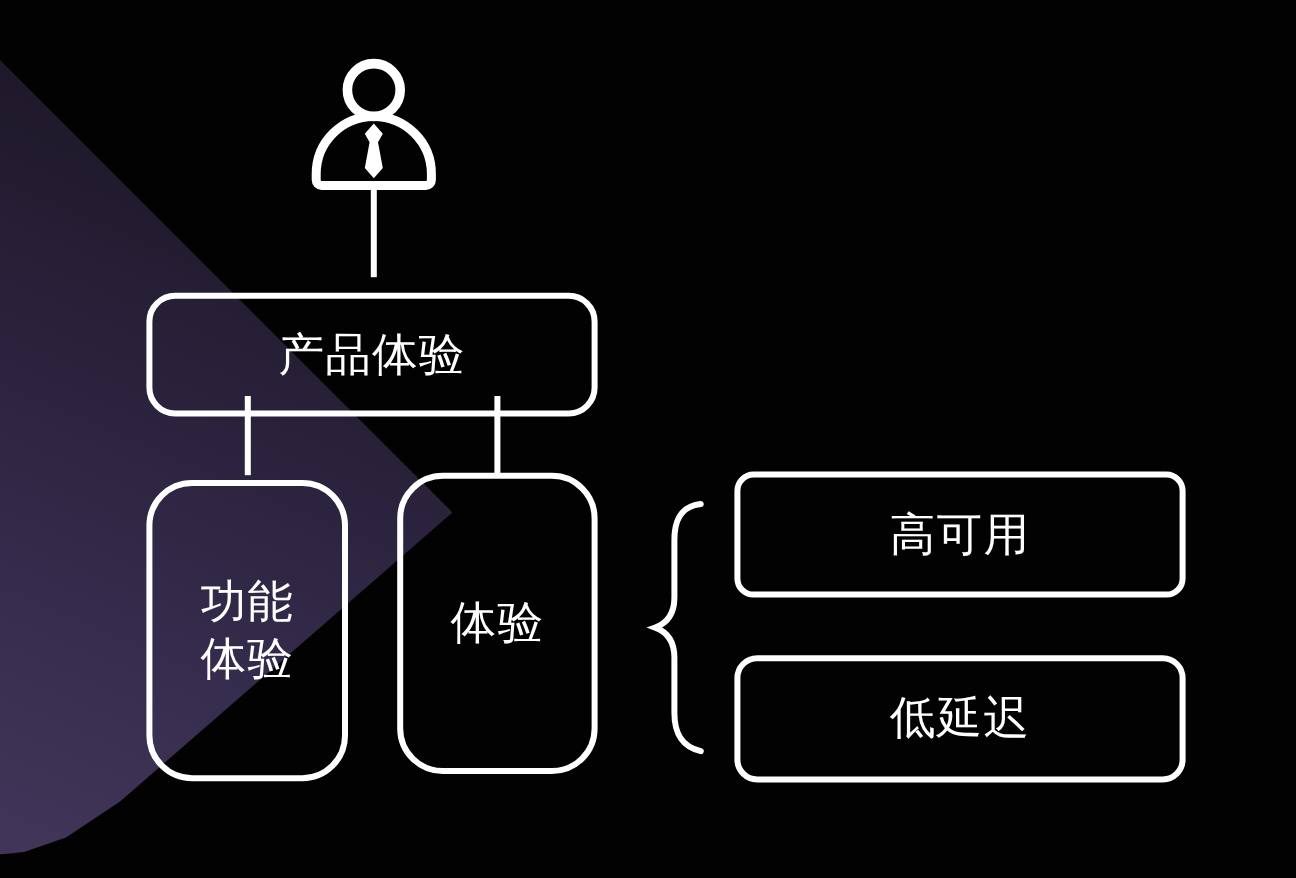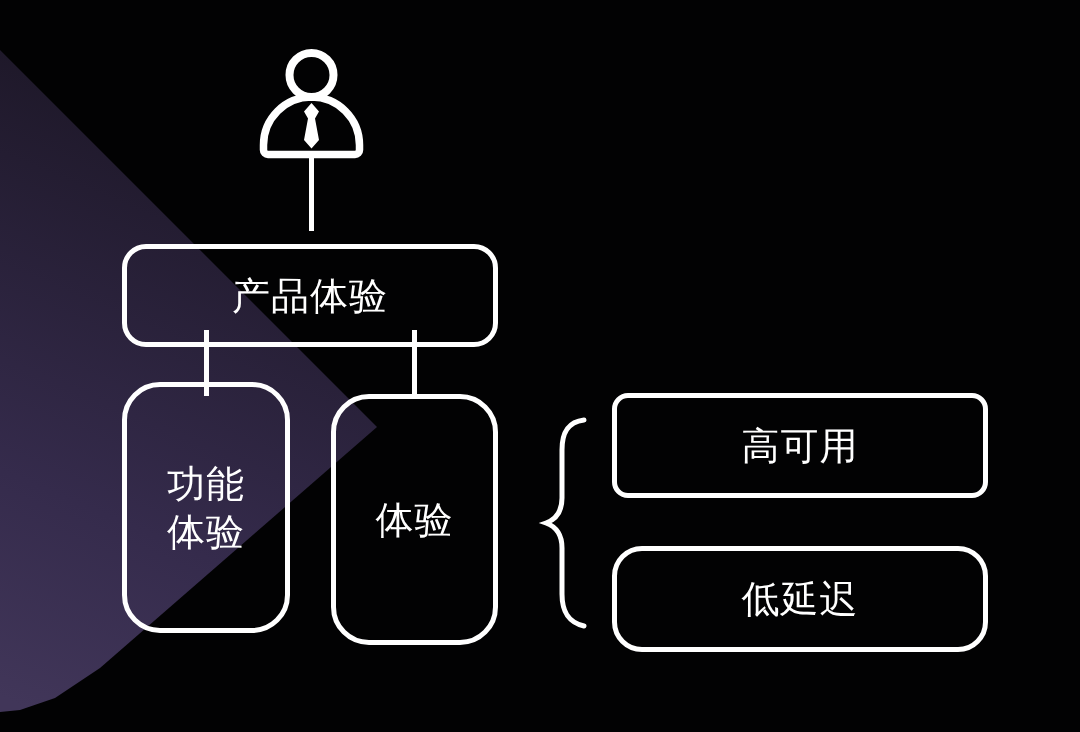--- a/index.html
+++ b/index.html
@@ -42,38 +42,38 @@
     font-weight: 500;
     letter-spacing: 1px;
     line-height: 48px;
   }
   .node-root {
     left: 122px; top: 244px;
     width: 376px; height: 103px;
     border-radius: 24px;
   }
   .node-tall-left {
-    left: 122px; top: 382px;
+    left: 122px; top: 400px;
     width: 168px; height: 251px;
     border-radius: 38px;
   }
   .node-tall-right {
     left: 331px; top: 394px;
     width: 167px; height: 251px;
     border-radius: 38px;
   }
   .node-wide-top {
     left: 612px; top: 393px;
     width: 376px; height: 105px;
     border-radius: 16px;
   }
   .node-wide-bottom {
     left: 612px; top: 546px;
     width: 376px; height: 106px;
-    border-radius: 30px;
+    border-radius: 19px;
   }
   .conn {
     position: absolute;
     width: 4.5px;
     background: #ffffff;
   }
   .conn-person { left: 309px; top: 153px; height: 78px; }
   .conn-left   { left: 204px; top: 330px; height: 66px; }
   .conn-right  { left: 412px; top: 330px; height: 66px; }
   .person-svg {

